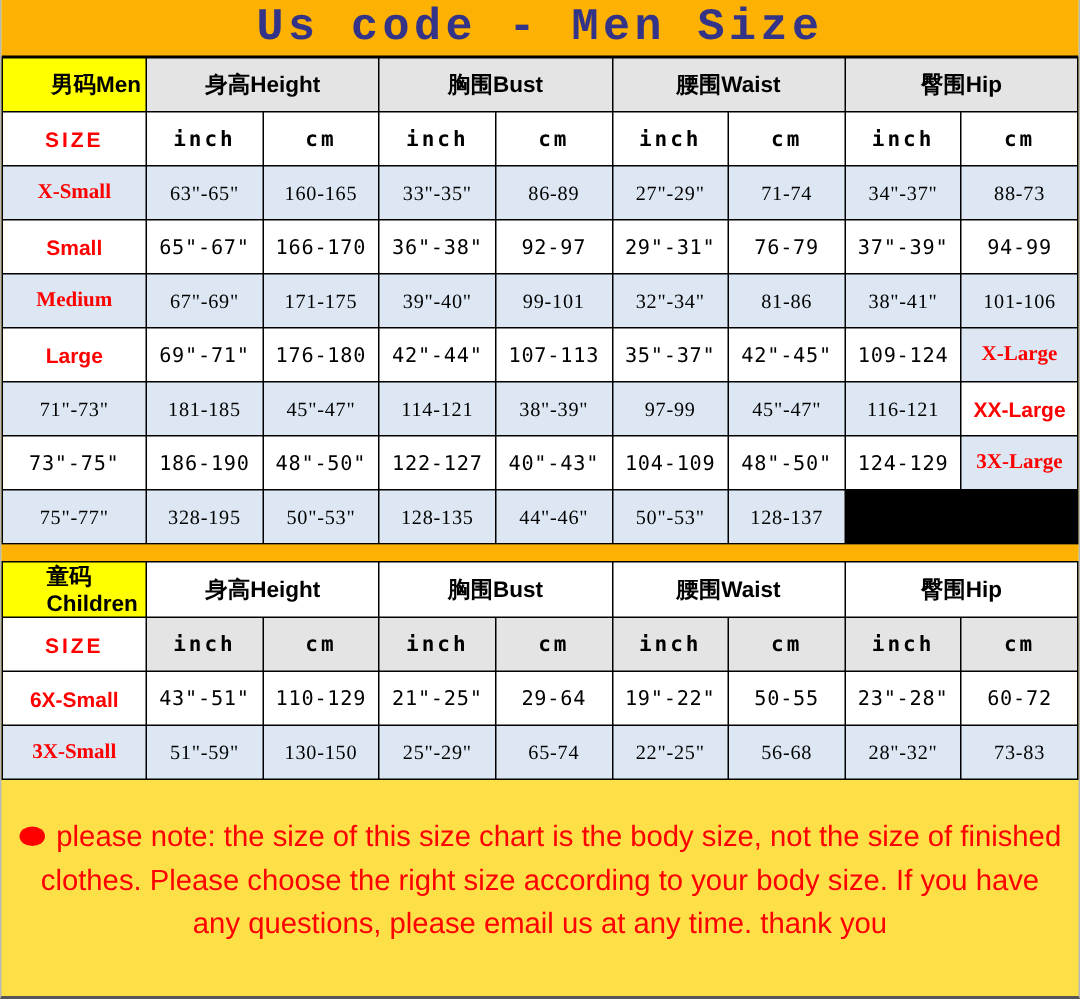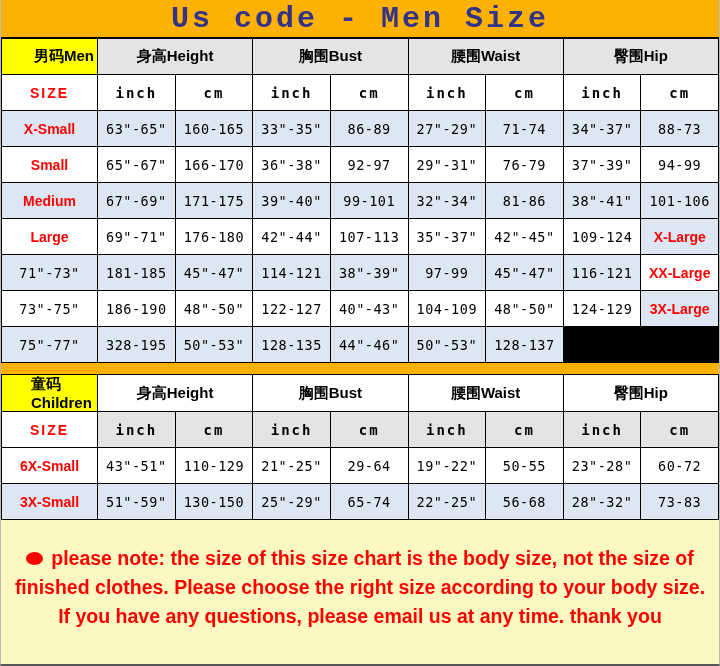--- a/index.html
+++ b/index.html
@@ -2,21 +2,21 @@
 <html style="--orange: #FCB103; --navy: #333388; --yellow: #FFFF00; --gray: #E4E4E4; --blue: #DCE7F3; --red: #FF0000;"><head>
 <meta charset="utf-8">
 <style>
   html,body{margin:0;padding:0;background:#fff;}
   .page{
     position:relative;
     width:718px;height:664px;
     border-left:1px solid #b9b9b9;border-right:1px solid #b9b9b9;
     border-bottom:2px solid #565656;
     font-family:"Liberation Sans",sans-serif;
-    overflow:hidden;background:#fef9c3;
+    overflow:hidden;background:#fde047;
   }
   .title-bar{
     height:37px;background:var(--orange,#FCB103);
     display:flex;align-items:center;justify-content:center;
     border-bottom:1px solid #000;
   }
   .title-text{
     font-family:"Liberation Mono","DejaVu Sans Mono",monospace;
     font-weight:bold;font-size:30px;letter-spacing:3px;
     color:var(--navy,#333388);
@@ -48,27 +48,27 @@
     font-weight:bold;font-size:14px;letter-spacing:2px;
     font-family:"DejaVu Sans Mono",monospace;
   }
   .men .unit-header{background:#fff;}
   .children .unit-header{background:var(--gray,#E4E4E4);}
   .row-label{color:var(--red,#FF0000);font-weight:bold;font-size:14px;}
   .value-cell{
     font-family:"DejaVu Sans Mono",monospace;
     font-size:13.5px;letter-spacing:0.5px;
   }
-  .alt{background:var(--blue,#DCE7F3);}
+  .alt{background:var(--blue,#DCE7F3);font-family:Liberation Serif, serif;}
   .separator{height:11px;background:var(--orange,#FCB103);}
   .note{
     padding:24px 8px 0 8px;
     text-align:center;
     color:var(--red,#FF0000);
-    font-weight:bold;font-size:19.5px;line-height:29px;
+    font-weight:normal;font-size:19.5px;line-height:29px;
   }
   .note-bullet{
     display:inline-block;width:17px;height:13px;border-radius:50%;
     background:var(--red,#FF0000);margin-right:8px;
   }
 </style>
 </head>
 <body>
 
 <div class="page">

